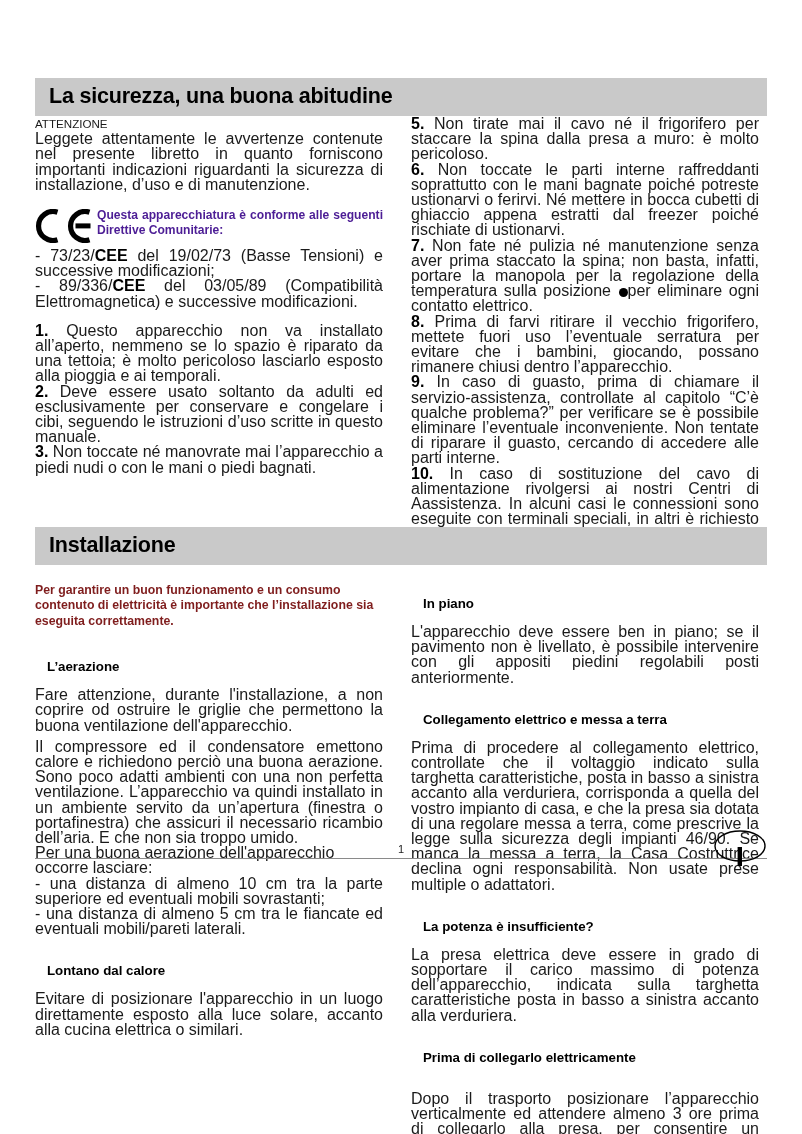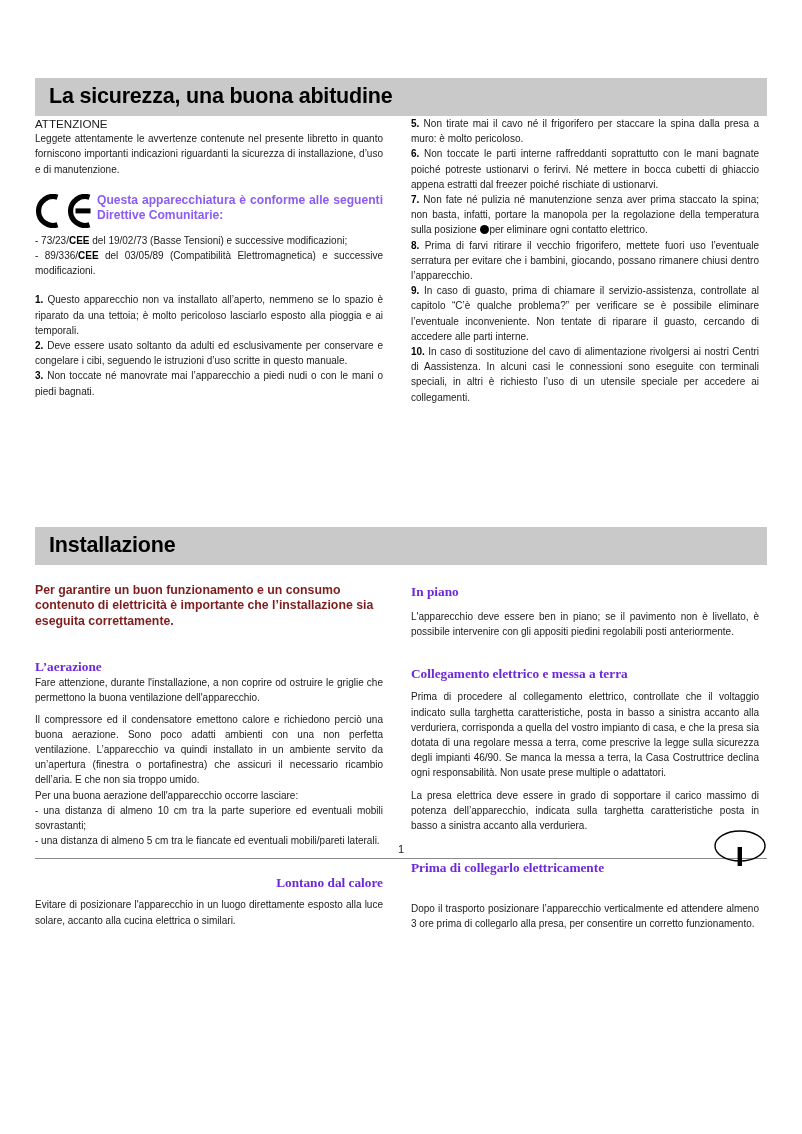--- a/index.html
+++ b/index.html
@@ -46,33 +46,32 @@
     display: flex;
     margin: 0 35px;
     gap: 28px;
   }
   .col {
     width: 348px;
     flex: 0 0 348px;
   }
   p {
     margin: 0;
-    font-size: 10px;
+    font-size: 16px;
     line-height: 15.2px;
     text-align: justify;
     color: #1a1a1a;
   }
   p.nj { text-align: left; }
   .sub {
     font-size: 13.3px;
     font-weight: bold;
-    color: #6d28d9;
-    margin: 0;
+    color: #000000;
+    margin: 12px;
     line-height: 17px;
-    font-family: Liberation Serif, serif;
   }
   b, .b { font-weight: bold; color: #000; }
 
   .lead {
     font-size: 12.3px;
     line-height: 15.4px;
     font-weight: bold;
     text-align: left;
     color: #7f1d1d;
   }
@@ -87,21 +86,21 @@
     flex: 0 0 auto;
     width: 62px;
     padding-top: 1px;
   }
   .ce-text {
     flex: 1;
     font-size: 12.1px;
     line-height: 15.2px;
     font-weight: bold;
     text-align: justify;
-    color: #8b5cf6;
+    color: #4c1d95;
   }
 
   
   .dot-sym {
     display: inline-block;
     width: 9px;
     height: 9px;
     border-radius: 50%;
     background: #000;
     vertical-align: -1px;
@@ -216,35 +215,36 @@
         <p>Fare attenzione, durante l'installazione, a non coprire od ostruire le griglie che permettono la buona ventilazione dell'apparecchio.</p>
 
         <p style="margin-top:6px;">Il compressore ed il condensatore emettono calore e richiedono perciò una buona aerazione. Sono poco adatti ambienti con una non perfetta ventilazione. L’apparecchio va quindi installato in un ambiente servito da un’apertura (finestra o portafinestra) che assicuri il necessario ricambio dell’aria. E che non sia troppo umido.</p>
 
         <p class="nj">Per una buona aerazione dell'apparecchio occorre lasciare:</p>
 
         <p>- una distanza di almeno 10 cm tra la parte superiore ed eventuali mobili sovrastanti;</p>
 
         <p>- una distanza di almeno 5 cm tra le fiancate ed eventuali mobili/pareti laterali.</p>
 
-        <div class="sub" style="margin-top:26px;text-align:right;">Lontano dal calore</div>
+        <div class="sub" style="margin-top:26px;">Lontano dal calore</div>
 
         <p style="margin-top:6px;">Evitare di posizionare l'apparecchio in un luogo direttamente esposto alla luce solare, accanto alla cucina elettrica o similari.</p>
       </div>
 
       <div class="col">
 
         <div class="sub">In piano</div>
 
         <p style="margin-top:9px;">L'apparecchio deve essere ben in piano; se il pavimento non è livellato, è possibile intervenire con gli appositi piedini regolabili posti anteriormente.</p>
 
         <div class="sub" style="margin-top:26px;">Collegamento elettrico e messa a terra</div>
 
         <p style="margin-top:7px;">Prima di procedere al collegamento elettrico, controllate che il voltaggio indicato sulla targhetta caratteristiche, posta in basso a sinistra accanto alla verduriera, corrisponda a quella del vostro impianto di casa, e che la presa sia dotata di una regolare messa a terra, come prescrive la legge sulla sicurezza degli impianti 46/90. Se manca la messa a terra, la Casa Costruttrice declina ogni responsabilità. Non usate prese multiple o adattatori.</p>
 
+        <div class="sub" style="margin-top:26px;">La potenza è insufficiente?</div>
 
         <p style="margin-top:7px;">La presa elettrica deve essere in grado di sopportare il carico massimo di potenza dell’apparecchio, indicata sulla targhetta caratteristiche posta in basso a sinistra accanto alla verduriera.</p>
 
         <div class="sub" style="margin-top:26px;">Prima di collegarlo elettricamente</div>
 
         <p style="margin-top:25px;">Dopo il trasporto posizionare l’apparecchio verticalmente ed attendere almeno 3 ore prima di collegarlo alla presa, per consentire un corretto funzionamento.</p>
       </div>
     </div>
   </div>
 

